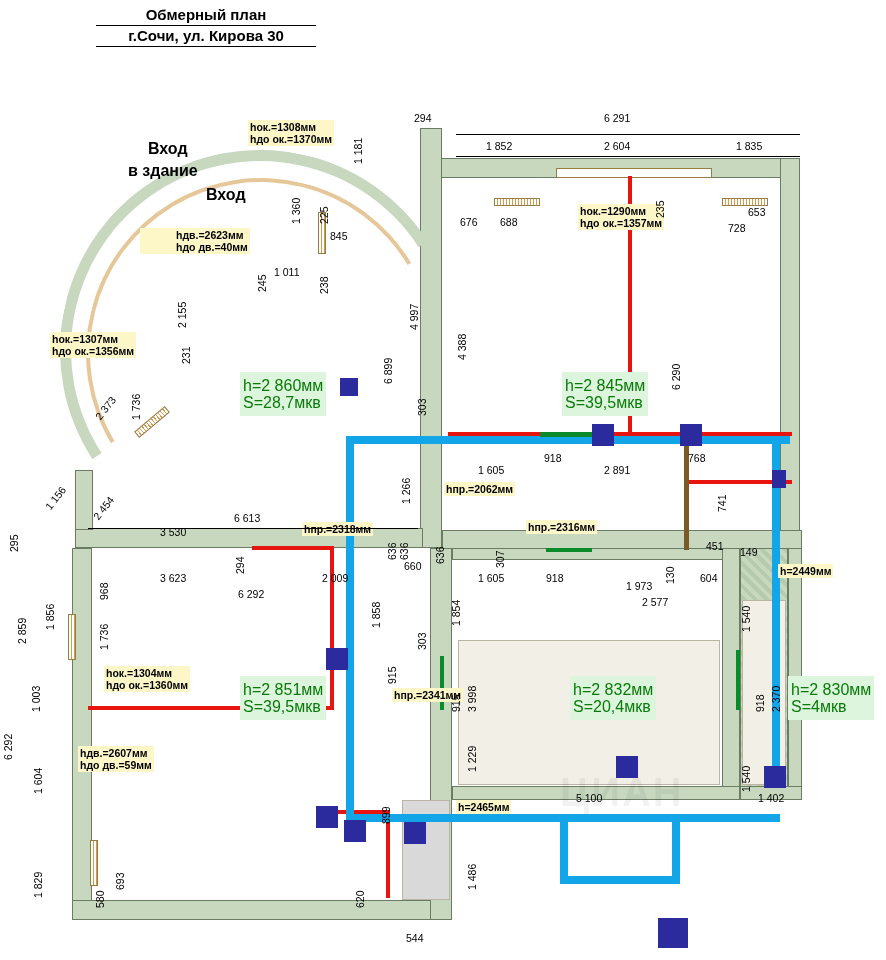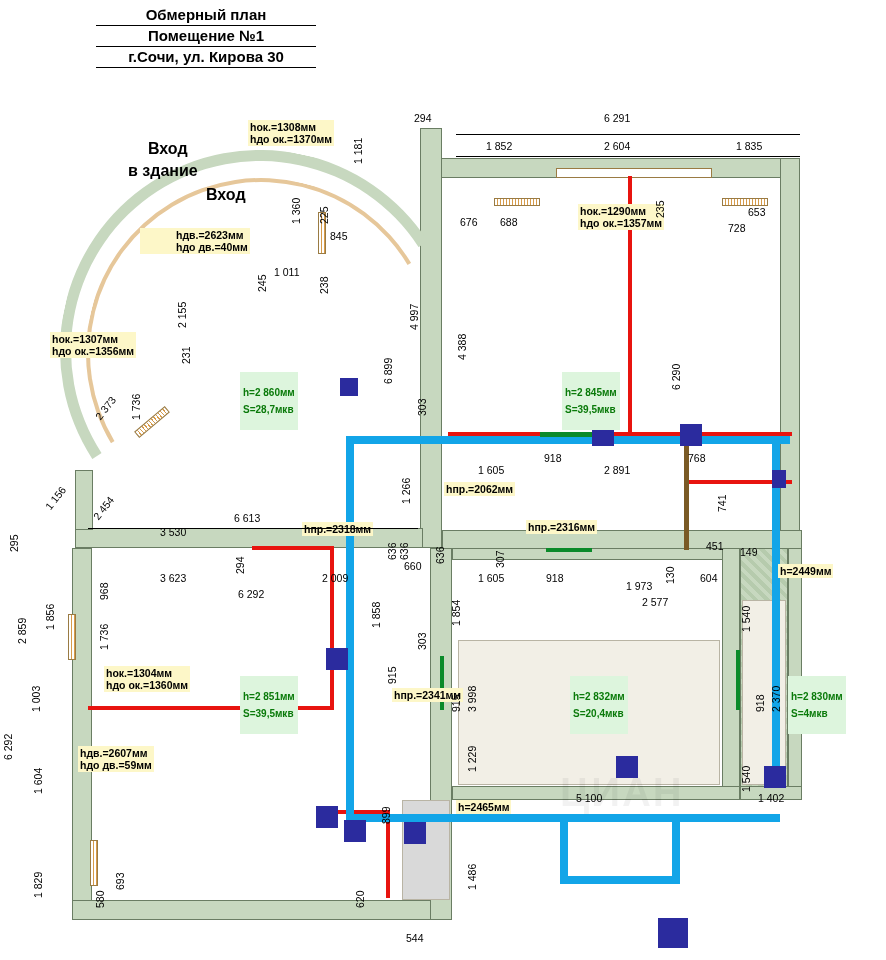--- a/index.html
+++ b/index.html
@@ -39,24 +39,24 @@
     position: absolute;
     font-weight: bold;
     font-size: 16px;
     color: #000;
     white-space: nowrap;
   }
   .room-label {
     position: absolute;
     background: #ddf5dd;
     color: #0a7a0a;
-    font-weight: bold;
-    font-size: 10px;
+    font-weight: normal;
+    font-size: 16px;
     line-height: 17px;
-    padding: 12px 3px;
+    padding: 5px 3px;
     white-space: nowrap;
   }
   .room-label .ln { display: block; }
   .note {
     position: absolute;
     background: #fdf7c8;
     color: #000;
     font-size: 10.5px;
     line-height: 12px;
     padding: 1px 2px;
@@ -140,21 +140,20 @@
     box-sizing: border-box;
   }
 </style>
 </head>
 <body>
 
 <div id="plan">
 
   <div class="title-block">
     <div>Обмерный план</div>
-    <div>Помещение №1</div>
     <div>г.Сочи, ул. Кирова 30</div>
   </div>
 
   <div class="wall" style="left:440px;top:158px;width:360px;height:20px;"></div>
   <div class="wall" style="left:780px;top:158px;width:20px;height:390px;"></div>
   <div class="wall" style="left:420px;top:128px;width:22px;height:420px;"></div>
   <div class="wall" style="left:442px;top:530px;width:360px;height:20px;"></div>
   <div class="wall" style="left:75px;top:528px;width:348px;height:20px;"></div>
   <div class="wall" style="left:72px;top:548px;width:20px;height:372px;"></div>
   <div class="wall" style="left:72px;top:900px;width:380px;height:20px;"></div>

